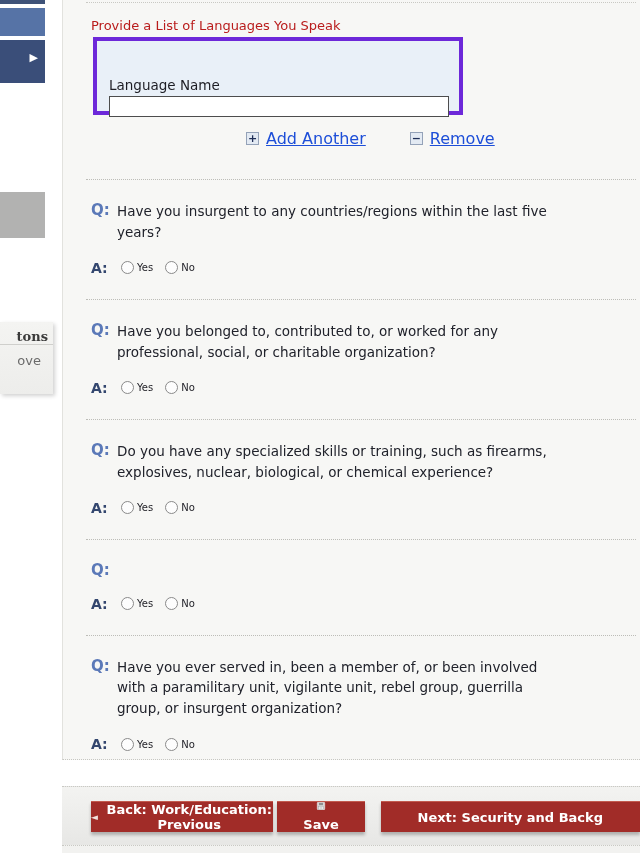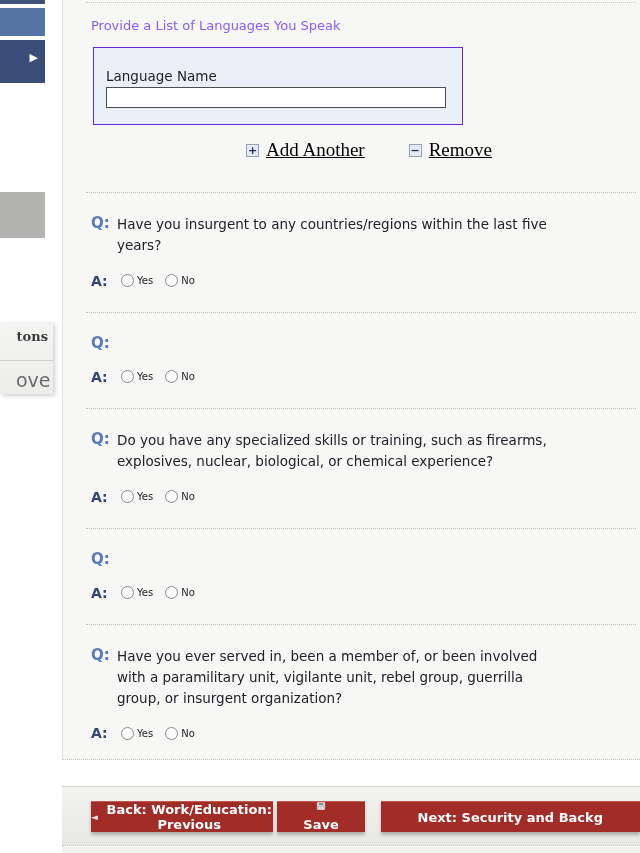--- a/index.html
+++ b/index.html
@@ -10,41 +10,41 @@
   .rail-bar1 { position:absolute; left:0; top:0; width:45px; height:4px; background:#3e5278; }
   .rail-bar2 { position:absolute; left:0; top:8px; width:45px; height:28px; background:#5673a6; }
   .rail-nav  { position:absolute; left:0; top:40px; width:45px; height:43px; background:#3a4e79;
                display:flex; align-items:center; justify-content:flex-end; padding-right:7px; cursor:pointer; }
   .rail-nav .arrow { color:#ffffff; font-size:11px; line-height:1; transform:translateY(-4px); }
   .rail-gray { position:absolute; left:0; top:192px; width:45px; height:46px; background:#b2b2b1; }
 
   .help-panel { position:absolute; left:0; top:322px; width:53px; height:72px;
     background:linear-gradient(#f4f4f2,#ededeb); box-shadow:2px 2px 4px rgba(0,0,0,0.18); }
   .help-title { font-family:"DejaVu Serif", serif; font-weight:bold; font-size:13px; color:#3b3b3b;
-    text-align:right; padding:7px 5px 16px 0; border-bottom:1px solid #cfcfcc; }
-  .help-body  { font-size:19px; color:#6b6b6b; text-align:right; padding:8px 12px 0 16px; }
+    text-align:right; padding:7px 5px 0 0; border-bottom:1px solid #cfcfcc; }
+  .help-body  { font-size:13px; color:#6b6b6b; text-align:right; padding:8px 12px 0 16px; }
 
   
   .main-panel { position:absolute; left:62px; top:0; width:578px; height:760px;
     background:#f7f7f5; border-left:1px solid #e2e2de; border-bottom:1px dotted #c6c6c1; }
   .top-dotted { border-top:1px dotted #c9c9c4; margin:2px 4px 0 23px; height:0; }
 
-  .section-label { color:#8b5cf6; font-size:13px; margin:15px 0 0 28px; }
-
-  .lang-box { margin:14px 0 0 30px; width:370px; height:78px; background:#e9f0f8;
-    border:1px solid #6d28d9; padding:20px 0 0 12px; }
+  .section-label { color:#b91c1c; font-size:13px; margin:15px 0 0 28px; }
+
+  .lang-box { margin:4px 0 0 30px; width:370px; height:78px; background:#e9f0f8;
+    border:4px solid #6d28d9; padding:36px 0 0 12px; }
   .lang-label { font-size:13.5px; color:#1d1d24; margin-bottom:3px; }
   .lang-input { width:340px; height:21px; border:1px solid #4d4d4d; background:#ffffff;
     font-size:13px; padding:0 4px; }
 
   .addremove-row { display:flex; align-items:center; gap:44px; margin:14px 0 0 183px; }
   .ar-link { display:flex; align-items:center; gap:7px; cursor:pointer; }
   .pm-icon { width:13px; height:13px; background:#e3eaf3; border:1px solid #94a2b8;
     font-size:11px; font-weight:bold; color:#1f2f57; line-height:11px; text-align:center; }
-  .ar-text { color:#000000; font-size:19px; text-decoration:underline;font-family:Liberation Serif, serif; }
+  .ar-text { color:#1d4ed8; font-size:16px; text-decoration:underline; }
 
   .divider { border-top:1px dotted #bdbdb8; margin:0 4px 0 23px; height:0; }
   .first-divider { margin-top:31px; }
 
   .qa-block { padding:21px 0 23px 28px; }
   .q-row { display:flex; }
   .q-prefix { color:#5b79b8; font-weight:bold; font-size:15px; width:26px; flex:none; }
   .q-text { color:#20222b; font-size:13.5px; line-height:1.55; width:442px; }
   .a-row { display:flex; margin-top:17px; }
   .a-prefix { color:#33466e; font-weight:bold; font-size:14px; width:30px; flex:none; }
@@ -123,20 +123,21 @@
           <span class="radio-label">No</span>
         </span>
       </span>
     </div>
   </div>
   <div class="divider"></div>
 
   <div class="qa-block">
     <div class="q-row">
       <span class="q-prefix">Q:</span>
+      <span class="q-text">Have you belonged to, contributed to, or worked for any professional, social, or charitable organization?</span>
     </div>
     <div class="a-row">
       <span class="a-prefix">A:</span>
       <span class="radio-group">
         <span class="radio-opt">
           <span class="radio-circle"></span>
           <span class="radio-label">Yes</span>
         </span>
         <span class="radio-opt">
           <span class="radio-circle"></span>

